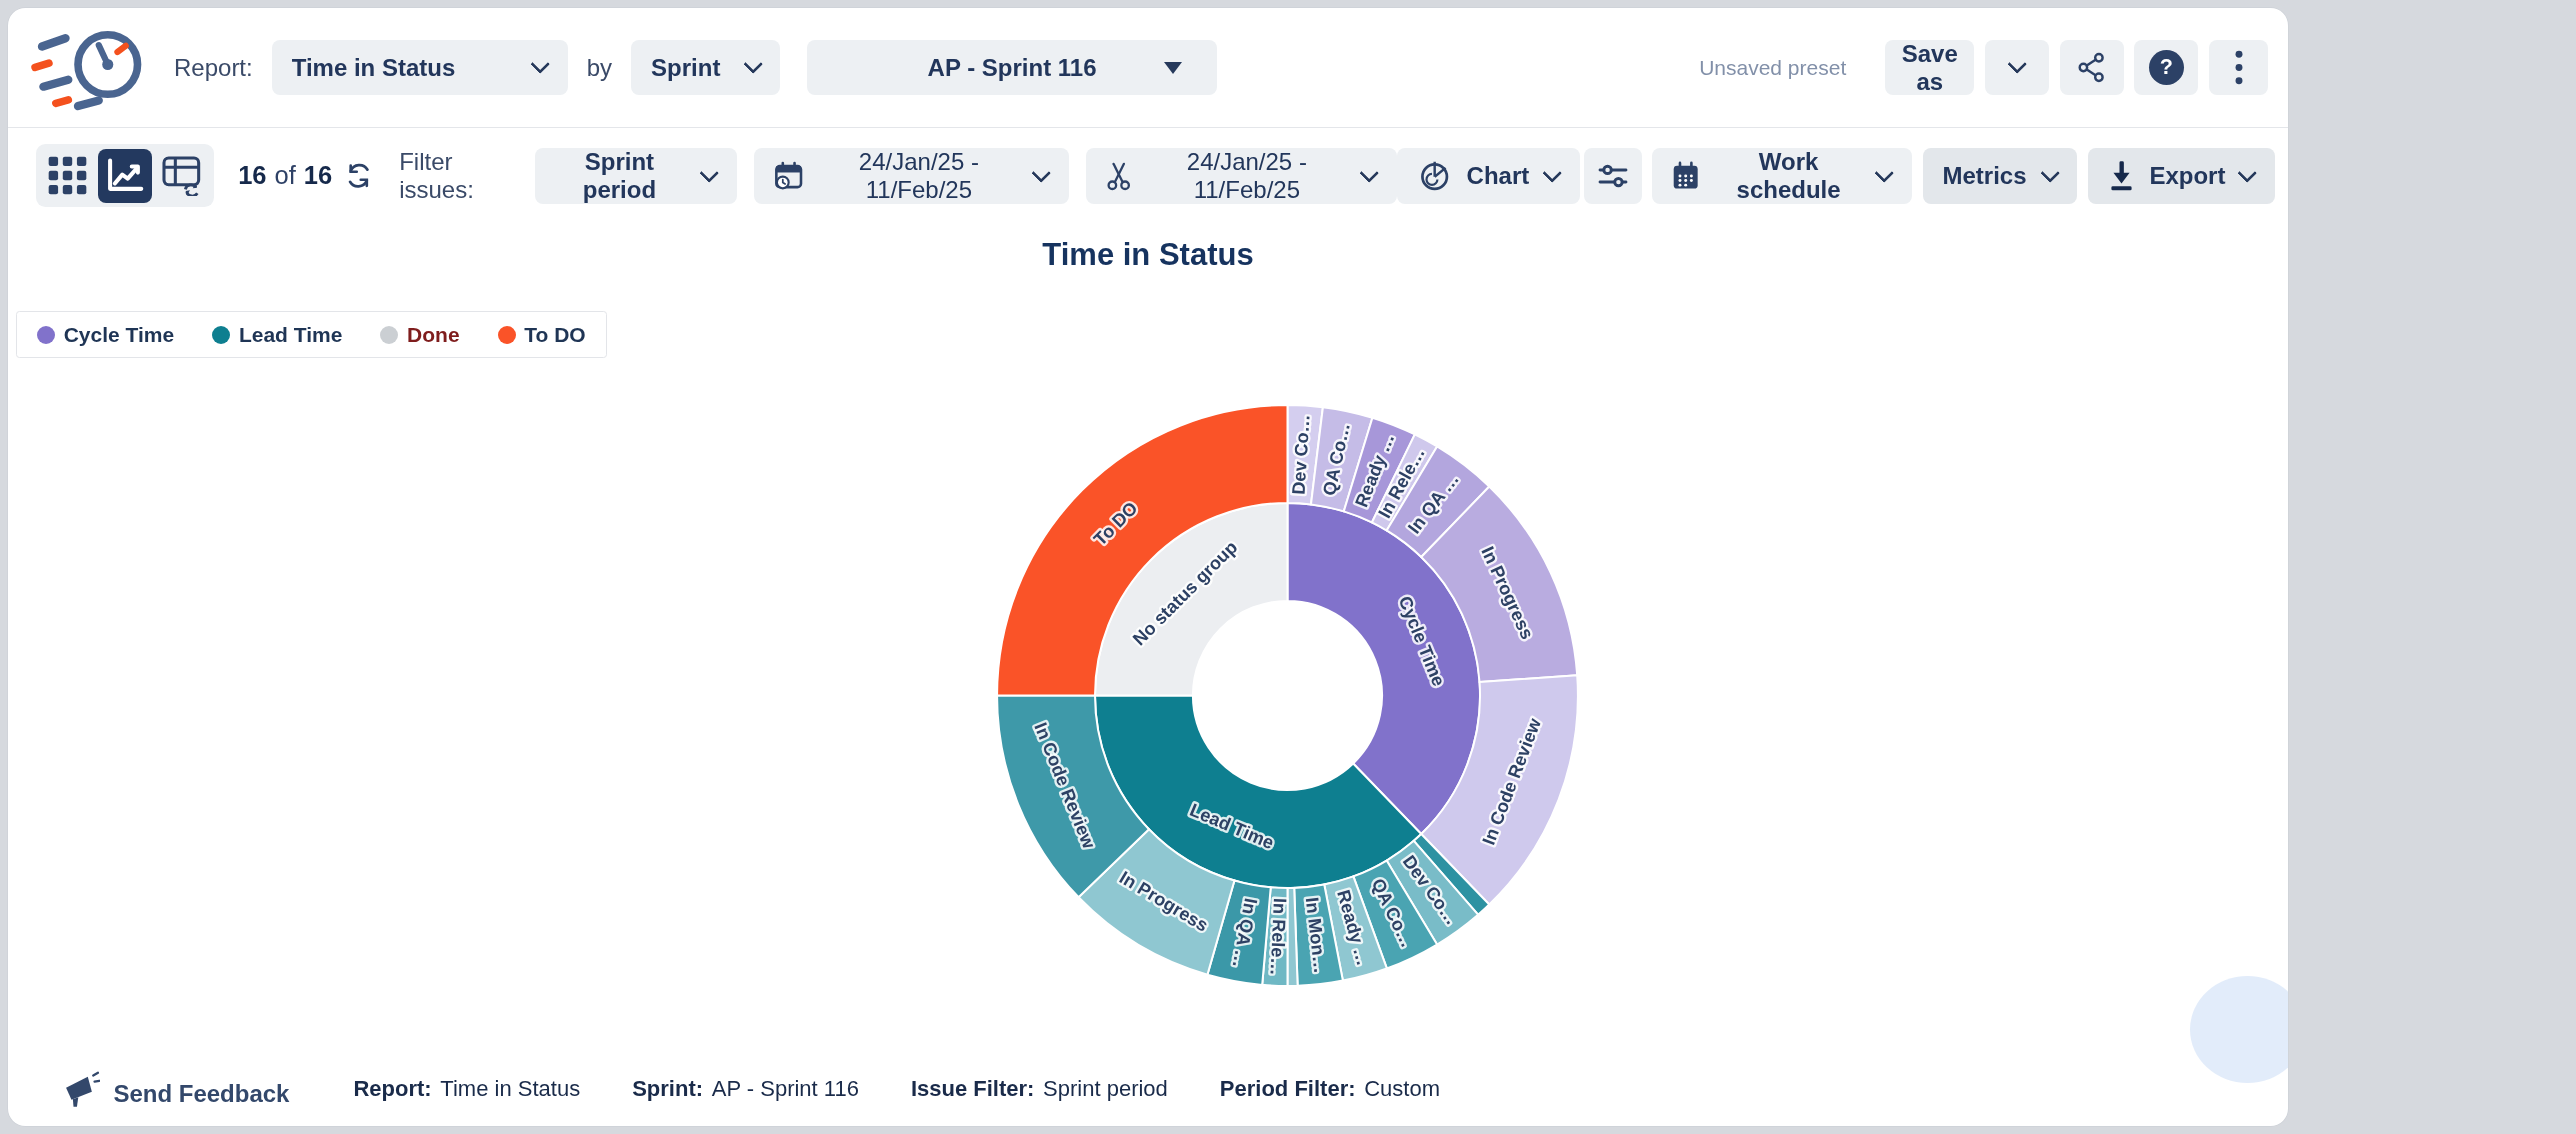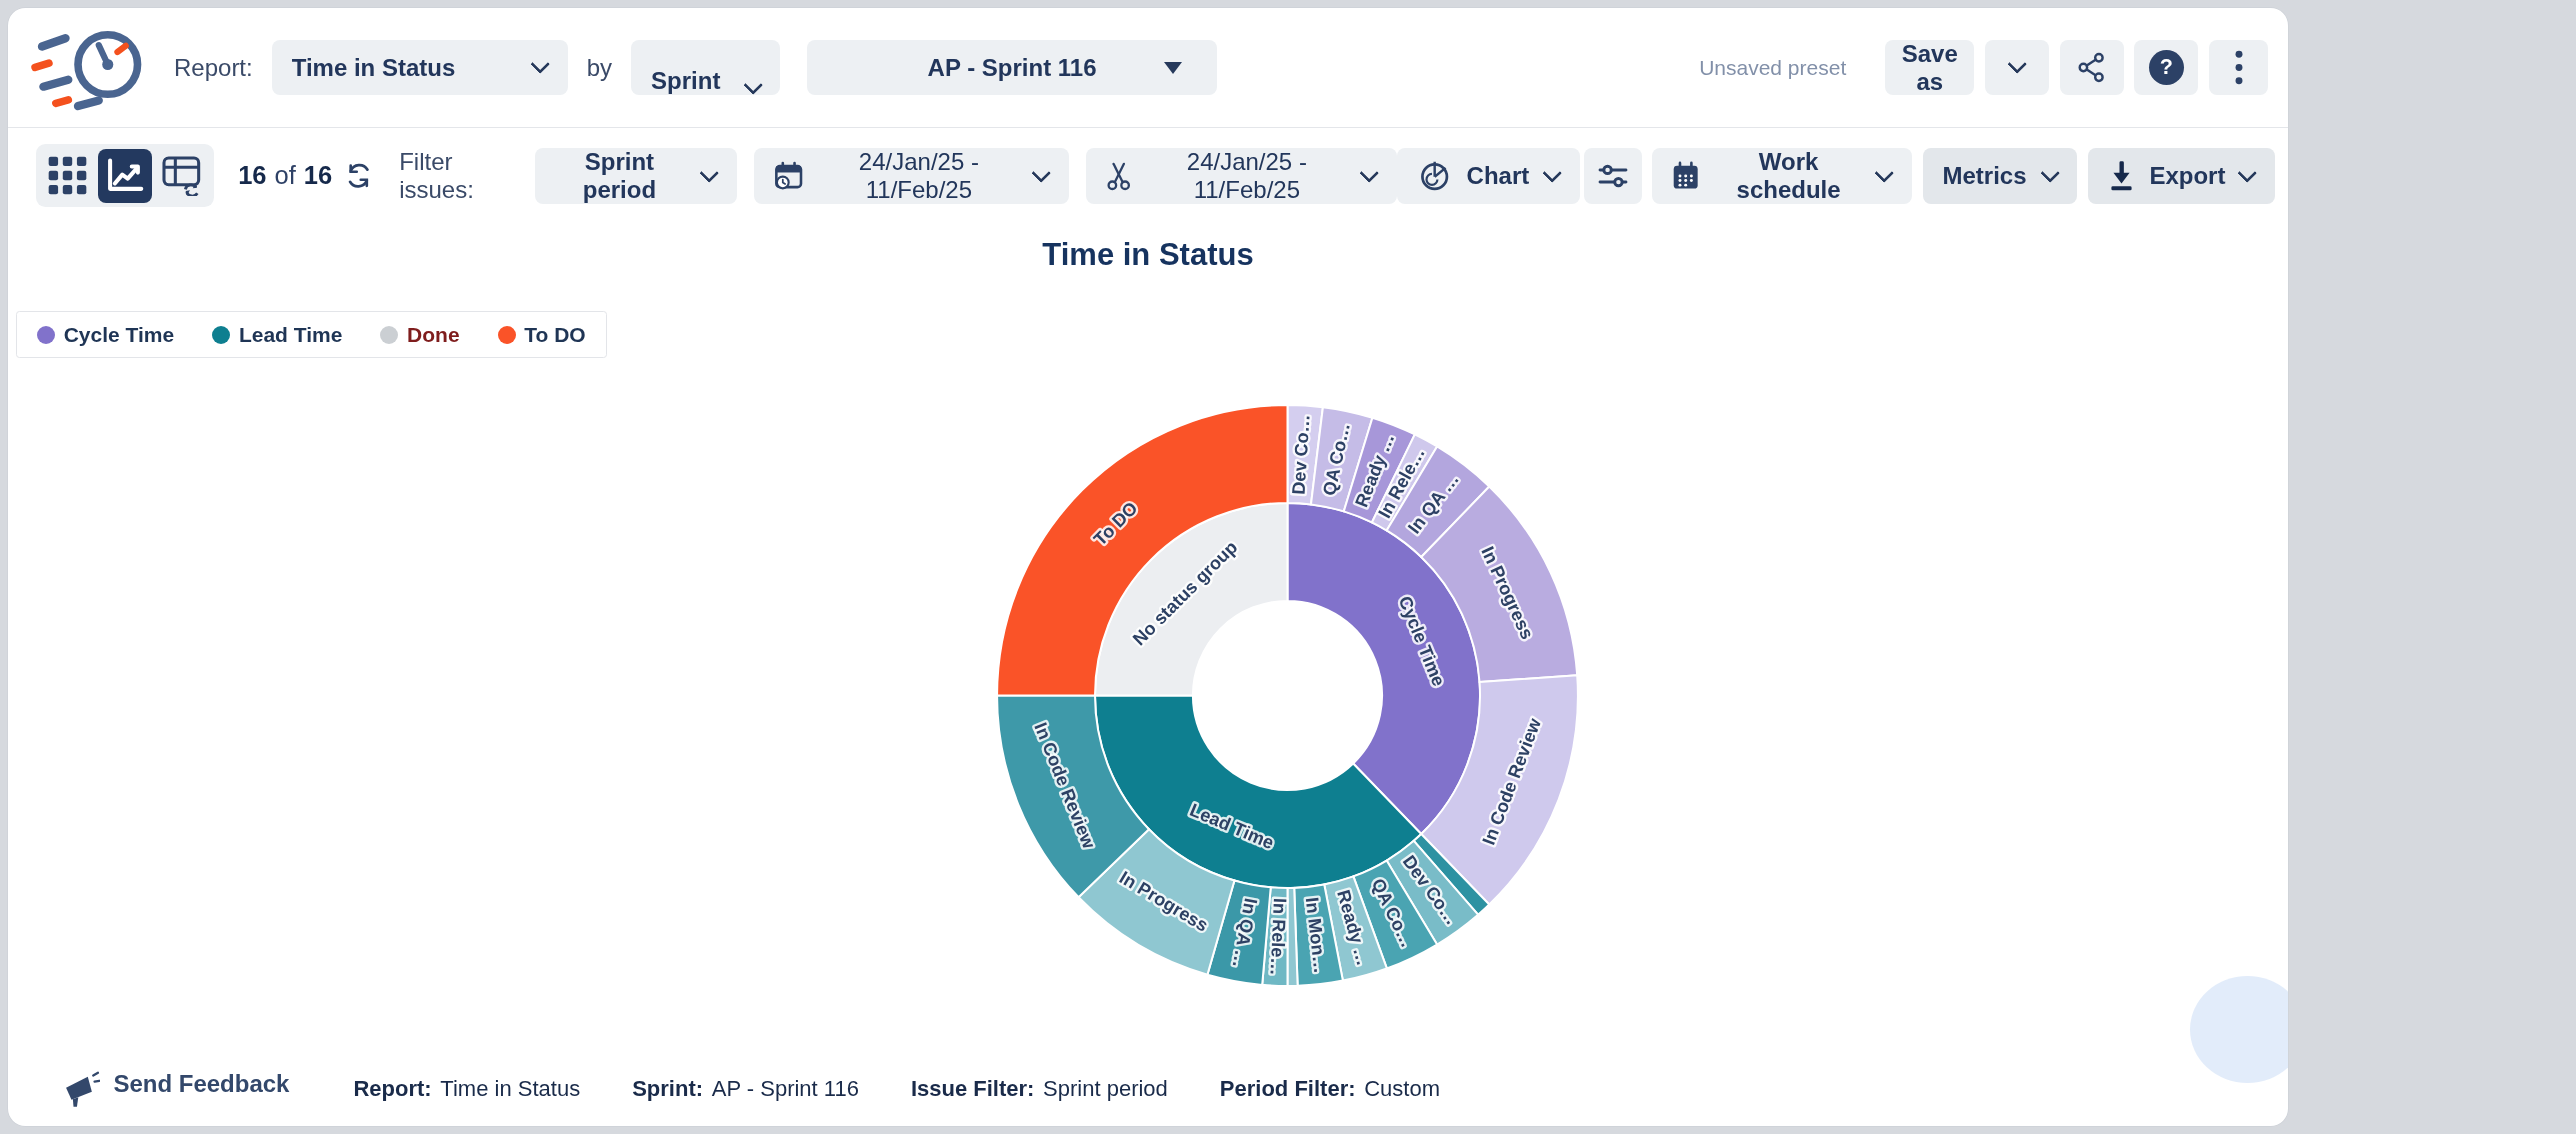--- a/index.html
+++ b/index.html
@@ -41,21 +41,21 @@
   .legend-dot{width:18px;height:18px;border-radius:50%;flex:none;}
   .legend-label{font-size:21px;font-weight:700;color:#1F3555;}
   .legend-item.disabled .legend-label{color:#7f1d1d;}
   
   .sunburst-wrap{position:absolute;left:981px;top:389px;width:597px;height:597px;}
   .slabel{font-family:"Liberation Sans",sans-serif;font-size:27px;font-weight:700;fill:#2D4164;
     text-anchor:middle;dominant-baseline:middle;stroke:rgba(255,255,255,.85);stroke-width:7px;
     paint-order:stroke;stroke-linejoin:round;}
   
   .footer{position:absolute;left:54px;bottom:16px;height:43px;display:flex;align-items:center;}
-  .feedback{display:flex;align-items:flex-start;gap:13.4px;margin-right:64px;cursor:pointer;}
+  .feedback{display:flex;align-items:flex-end;gap:13.4px;margin-right:64px;cursor:pointer;}
   .feedback span{font-size:24px;font-weight:600;color:#33486B;}
   .fitem{display:flex;align-items:baseline;gap:8.7px;margin-right:52px;font-size:22px;color:#1A2B4A;}
   .fitem .fl{font-weight:700;}
   .bubble{position:absolute;right:-17.4px;bottom:43px;width:115px;height:107px;border-radius:50%;
     background:#DFEAF9;opacity:.9;}
   svg{display:block;}
 </style>
 </head>
 <body>
 
@@ -78,21 +78,21 @@
 
     <span class="lbl" style="margin-right:19px;">Report:</span>
 
     <button class="chip" style="width:296px;justify-content:space-between;">
       <span>Time in Status</span>
       <span class="chev"></span>
     </button>
 
     <span class="lbl" style="margin:0 19px;">by</span>
 
-    <button class="chip" style="width:149px;justify-content:space-between;align-items:flex-end;">
+    <button class="chip" style="width:149px;justify-content:space-between;">
       <span>Sprint</span>
       <span class="chev"></span>
     </button>
 
     <button class="chip" style="width:410px;margin-left:27px;position:relative;justify-content:center;">
       <span>AP - Sprint 116</span>
       <span class="tri" style="position:absolute;right:35px;"></span>
     </button>
 
     <span class="spacer"></span>

